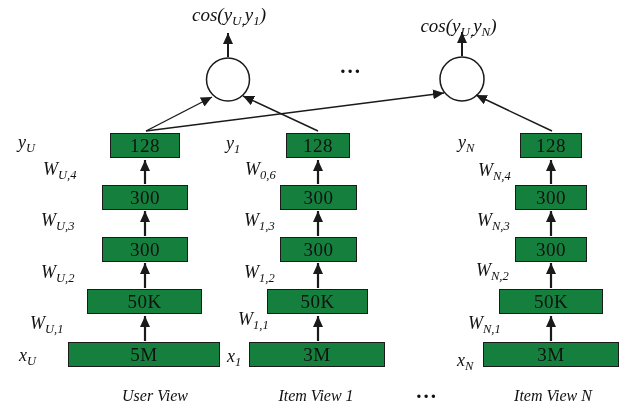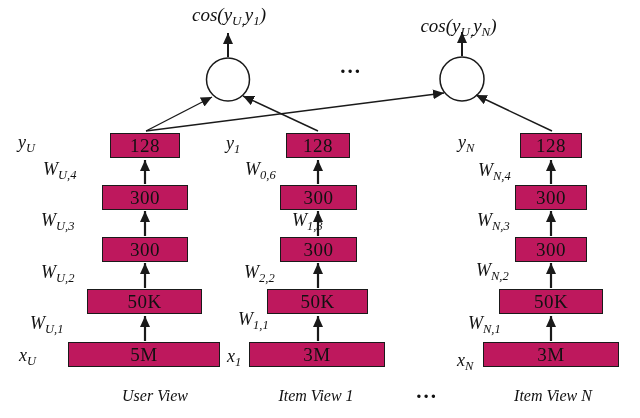--- a/index.html
+++ b/index.html
@@ -11,21 +11,21 @@
     overflow: hidden;
     font-family: "Liberation Serif", "DejaVu Serif", serif;
     color: #111111;
   }
   .layer-svg { position: absolute; left: 0; top: 0; }
   .box {
     position: absolute;
     height: 25px;
     box-sizing: border-box;
     border: 1.5px solid #1a1a1a;
-    background: #be185d;
+    background: #15803d;
     display: flex;
     align-items: center;
     justify-content: center;
     font-size: 19px;
     line-height: 1;
     letter-spacing: 0.5px;
   }
   .lbl {
     position: absolute;
     font-style: italic;
@@ -136,22 +136,22 @@
   <div class="cap" style="left:95px; top:386px;">User View</div>
 
   <div class="box" style="left:286px; top:133px; width:64px;">128</div>
   <div class="box" style="left:280px; top:185px; width:77px;">300</div>
   <div class="box" style="left:280px; top:237px; width:77px;">300</div>
   <div class="box" style="left:267px; top:289px; width:101px;">50K</div>
   <div class="box" style="left:249px; top:342px; width:136px;">3M</div>
 
   <div class="lbl" style="left:226px; top:132px;"><span>y</span><sub>1</sub></div>
   <div class="lbl" style="left:245px; top:158px;"><span>W</span><sub>0,6</sub></div>
-  <div class="lbl" style="left:244px; top:209px;margin-left:48px;"><span>W</span><sub>1,3</sub></div>
-  <div class="lbl" style="left:244px; top:261px;"><span>W</span><sub>2,2</sub></div>
+  <div class="lbl" style="left:244px; top:209px;"><span>W</span><sub>1,3</sub></div>
+  <div class="lbl" style="left:244px; top:261px;"><span>W</span><sub>1,2</sub></div>
   <div class="lbl" style="left:238px; top:308px;"><span>W</span><sub>1,1</sub></div>
   <div class="lbl" style="left:227px; top:345px;"><span>x</span><sub>1</sub></div>
   <div class="cap" style="left:256px; top:386px;">Item View 1</div>
 
   <div class="dots" style="left:405px; top:381px;">...</div>
 
   <div class="box" style="left:520px; top:133px; width:62px;">128</div>
   <div class="box" style="left:515px; top:185px; width:72px;">300</div>
   <div class="box" style="left:515px; top:237px; width:72px;">300</div>
   <div class="box" style="left:499px; top:289px; width:104px;">50K</div>

